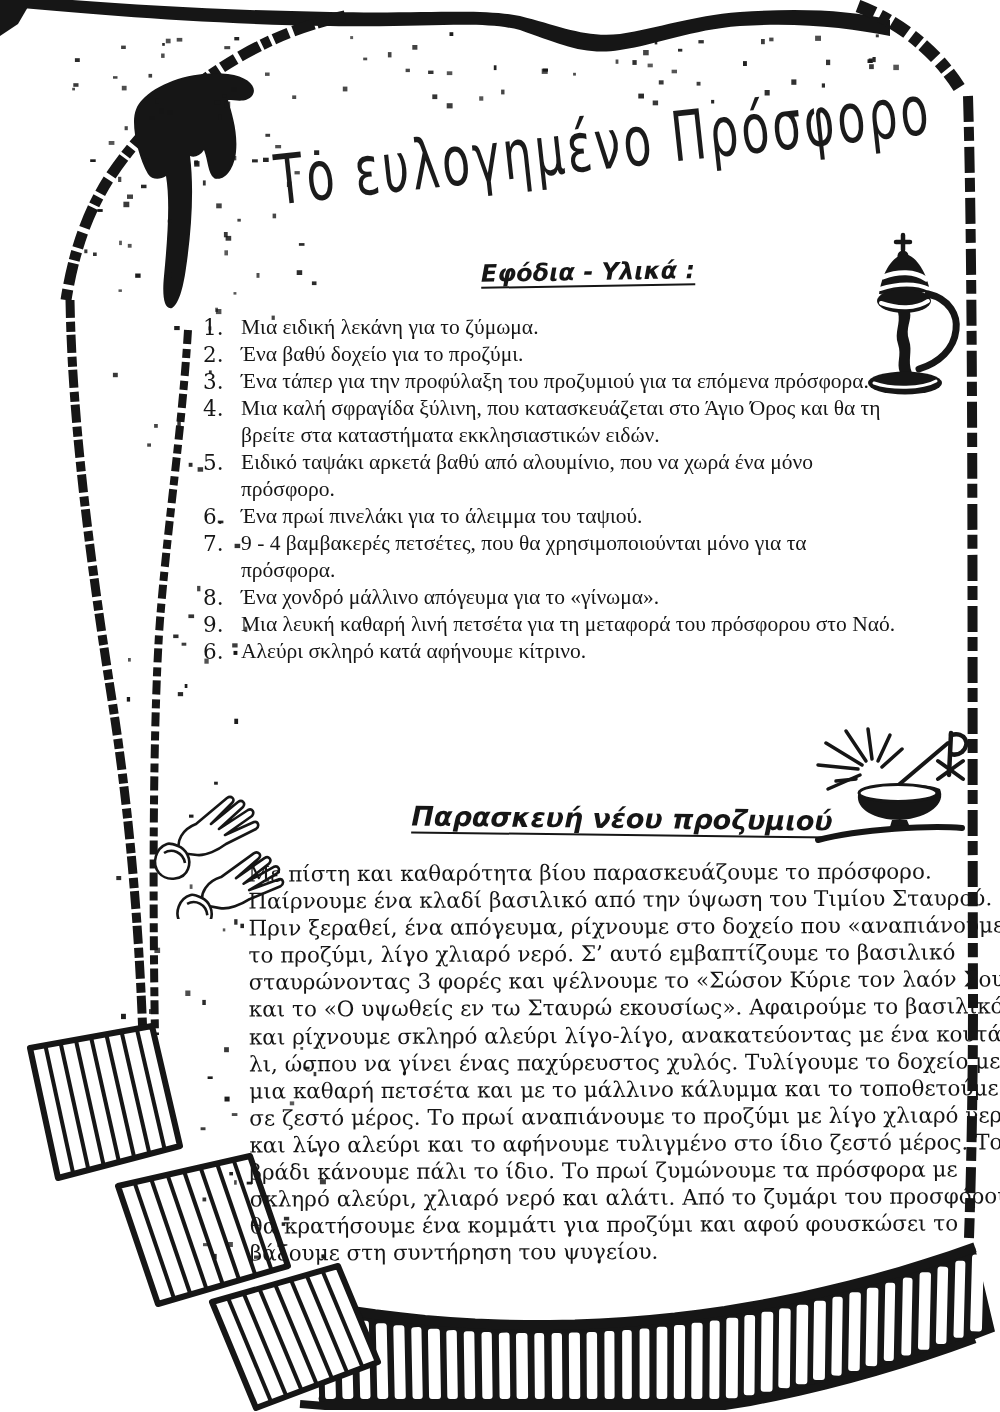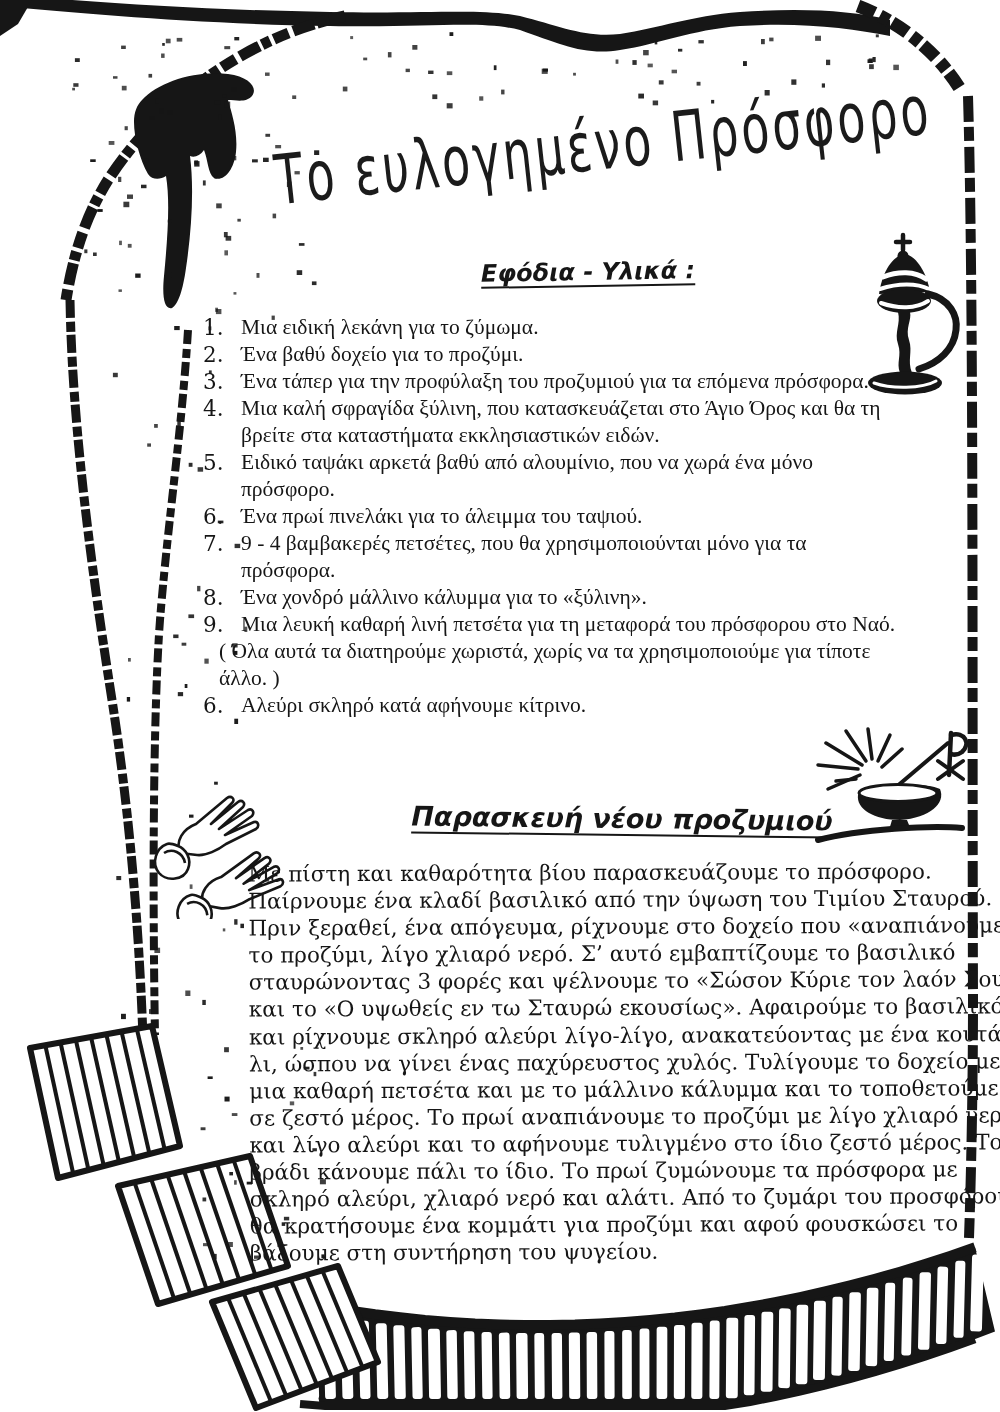--- a/index.html
+++ b/index.html
@@ -417,32 +417,28 @@
         <span class="txt">Ένα πρωί πινελάκι για το άλειμμα του ταψιού.</span>
       </li>
 
       <li class="item">
         <span class="num">7.</span>
         <span class="txt">9 - 4 βαμβακερές πετσέτες, που θα χρησιμοποιούνται μόνο για τα πρόσφορα.</span>
       </li>
 
       <li class="item">
         <span class="num">8.</span>
-        <span class="txt">Ένα χονδρό μάλλινο κάλυμμα για το «ξύλινη».</span>
+        <span class="txt">Ένα χονδρό μάλλινο απόγευμα για το «γίνωμα».</span>
       </li>
 
       <li class="item">
         <span class="num">9.</span>
         <span class="txt">Μια λευκή καθαρή λινή πετσέτα για τη μεταφορά του πρόσφορου στο Ναό.</span>
       </li>
 
-      <li class="item note">
-
-        <span class="txt">( Όλα αυτά τα διατηρούμε χωριστά, χωρίς να τα χρησιμοποιούμε για τίποτε άλλο. )</span>
-      </li>
 
       <li class="item">
         <span class="num">6.</span>
         <span class="txt">Αλεύρι σκληρό κατά αφήνουμε κίτρινο.</span>
       </li>
     </ol>
 
   <div class="h-prep">Παρασκευή νέου προζυμιού</div>
 
   <div class="para">

